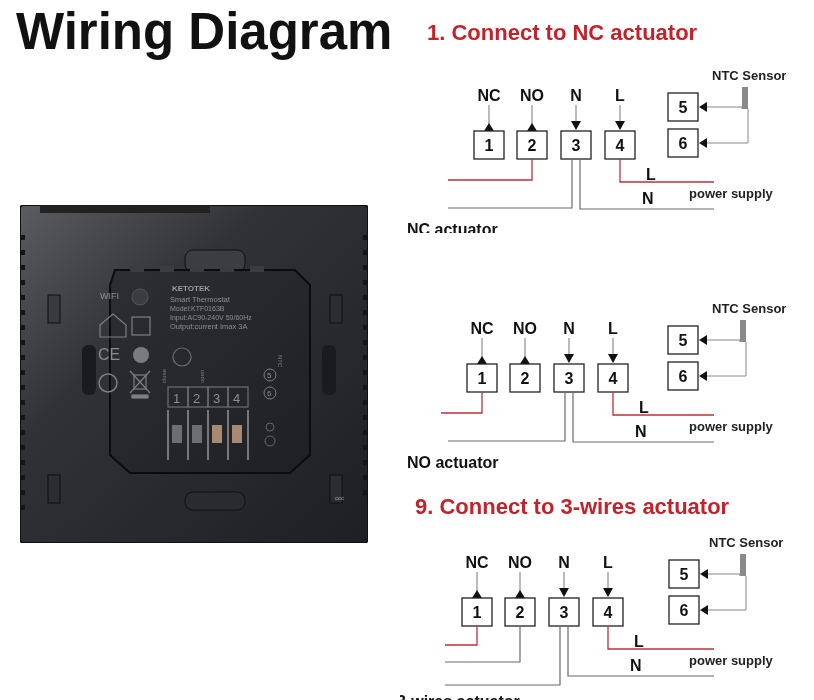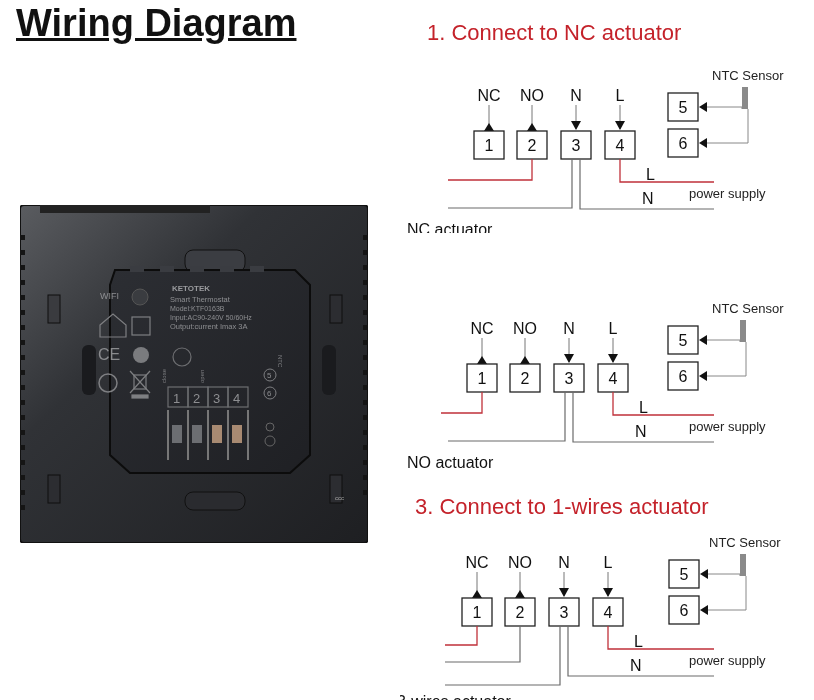--- a/index.html
+++ b/index.html
@@ -1,19 +1,19 @@
 <!DOCTYPE html>
 <html><head>
 <meta charset="utf-8">
 <style>
   html, body { margin: 0; padding: 0; background: #ffffff; }
   body { width: 814px; height: 700px; position: relative; overflow: hidden; font-family: "Liberation Sans", sans-serif; }
-  .title { position: absolute; left: 16px; top: 2px; font-size: 38px; font-weight: bold; color: #111; letter-spacing: 0px; text-decoration: underline; }
+  .title { position: absolute; left: 16px; top: 2px; font-size: 51px; font-weight: bold; color: #111; letter-spacing: 0px; }
   .device { position: absolute; left: 20px; top: 205px; width: 348px; height: 338px; }
-  .diag { position: absolute; left: 400px; width: 414px; }
+  .diag { position: absolute; left: 400px; width: 414px; font-weight: bold; }
   .diag-title { position: absolute; font-size: 22px; color: #c4222a; white-space: nowrap; }
   svg text { font-family: "Liberation Sans", sans-serif; }
 </style>
 </head>
 <body>
 
 <div class="title">Wiring Diagram</div>
 
 <svg class="device" viewBox="0 0 348 338" width="348" height="338">
   <defs>
@@ -233,21 +233,21 @@
       <path d="M173 136 L173 186 L314 186" fill="none" stroke="#6b6b6b" stroke-width="1.2"></path>
       <text x="235" y="181" font-size="16" fill="#111">N</text>
       <text x="289" y="175" font-size="13" fill="#222">power supply</text>
       <path d="M165 136 L165 185 L48 185" fill="none" stroke="#6b6b6b" stroke-width="1.2"></path>
       <path d="M82 136 L82 157 L41 157" fill="none" stroke="#c0313a" stroke-width="1.3"></path>
       <text x="7" y="212" font-size="16" fill="#111">NO actuator</text>
     </svg>
 </div>
 
 <div class="diag" style="top:492px;height:208px">
-  <div class="diag-title" style="left:15px;top:2px">3. Connect to 1-wires actuator</div>
+  <div class="diag-title" style="left:15px;top:2px">9. Connect to 3-wires actuator</div>
   <svg class="wiring" width="414" height="208" style="position:absolute;left:0;top:0">
       <text x="309" y="55" font-size="13" fill="#222">NTC Sensor</text>
       <rect x="340" y="62" width="6" height="22" fill="#8a8a8a"></rect>
       <text x="77" y="76" text-anchor="middle" font-size="16" fill="#111">NC</text>
       <line x1="77" y1="80" x2="77" y2="104" stroke="#777" stroke-width="1"></line>
       <path d="M72 106 L82 106 L77 98 Z" fill="#111"></path>
       <rect x="62" y="106" width="30" height="28" fill="#fff" stroke="#222" stroke-width="1.3"></rect>
       <text x="77" y="126" text-anchor="middle" font-size="16" fill="#111">1</text>
       <text x="120" y="76" text-anchor="middle" font-size="16" fill="#111">NO</text>
       <line x1="120" y1="80" x2="120" y2="104" stroke="#777" stroke-width="1"></line>

